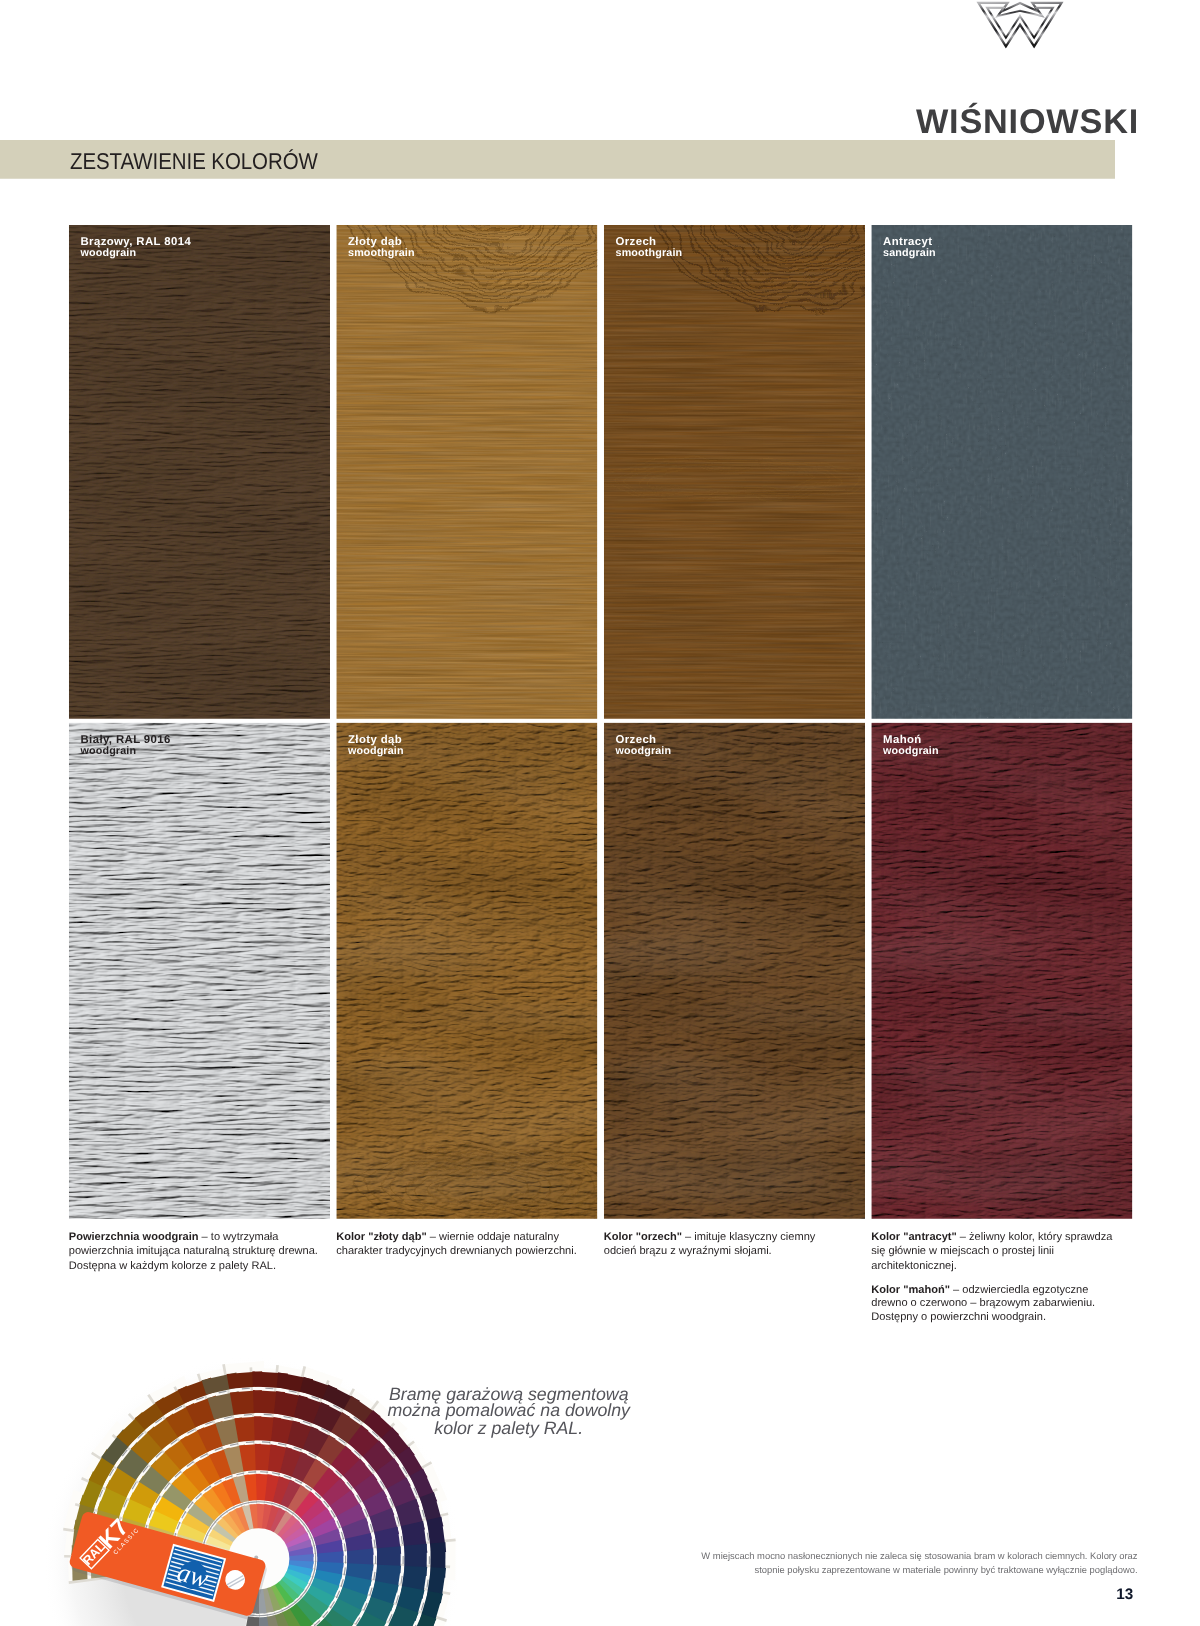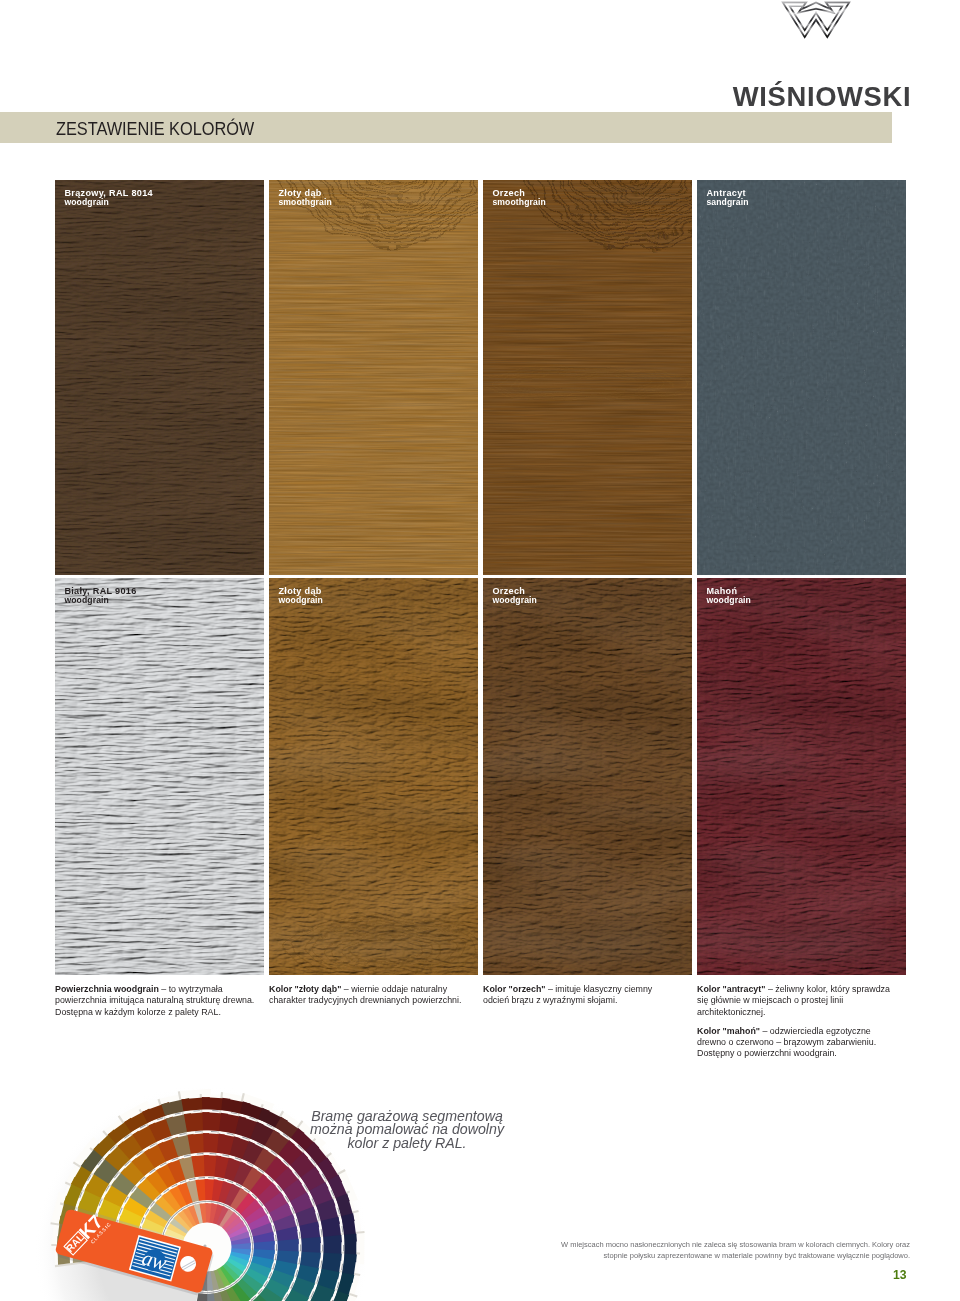--- a/index.html
+++ b/index.html
@@ -44,21 +44,21 @@
   
   .fan{position:absolute;left:36px;top:1068px;width:330px;height:233px;overflow:visible;}
 
   
   .promo{position:absolute;left:307px;top:1110px;width:200px;
       font-size:14.2px;line-height:13.4px;color:#54545a;text-align:center;font-style:italic;}
 
   .foot{position:absolute;left:560px;top:1239px;width:350px;text-align:right;
       font-size:7.5px;line-height:11px;color:#6e6e71;}
   .pageno{position:absolute;left:862px;top:1268.5px;width:44.5px;text-align:right;
-      font-size:12.2px;font-weight:bold;color:#4d7c0f;line-height:12px;}
+      font-size:12.2px;font-weight:bold;color:#0f172a;line-height:12px;}
 </style>
 </head>
 <body>
 
 <svg class="defs">
  <defs>
 
   <filter id="fEmbossCoarse" x="0" y="0" width="100%" height="100%">
     <feTurbulence type="turbulence" baseFrequency="0.030 0.30" numOctaves="3" seed="13" result="n"></feTurbulence>
     <feDiffuseLighting in="n" lighting-color="#ffffff" surfaceScale="1.7" result="l">

